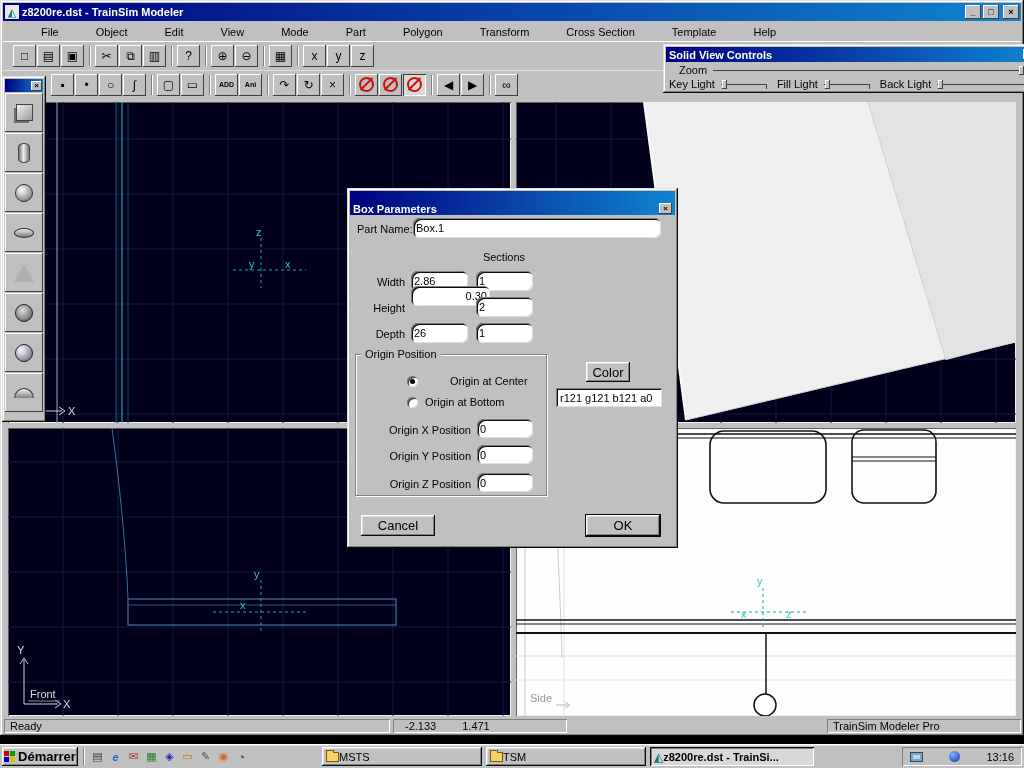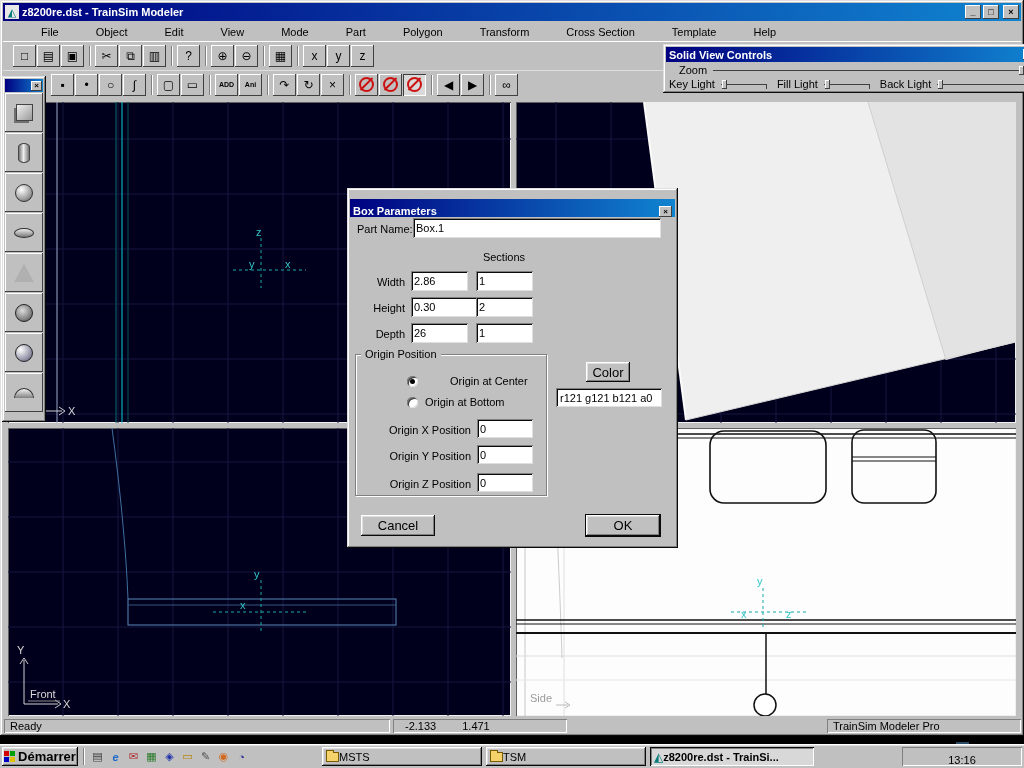--- a/index.html
+++ b/index.html
@@ -74,26 +74,26 @@
   .svc-label{margin-right:6px;white-space:nowrap;}
   .slider{position:relative;height:10px;}
   .slider::before{content:'';position:absolute;left:0;right:0;top:5px;height:1px;background:#404040;}
   .slider::after{content:'';position:absolute;right:0;top:5px;width:1px;height:5px;background:#404040;}
   .knob{position:absolute;top:1px;width:5px;height:9px;background:#c0c0c0;
     box-shadow:inset -1px -1px 0 #404040,inset 1px 1px 0 #fff;}
 
   
   .dialog{position:absolute;left:347px;top:188px;width:331px;height:360px;background:#c0c0c0;z-index:40;
     box-shadow:inset -1px -1px 0 #0a0a0a,inset 1px 1px 0 #dfdfdf,inset -2px -2px 0 #808080,inset 2px 2px 0 #fff;}
-  .dlg-title{position:absolute;left:3px;right:3px;top:11px;height:18px;background:linear-gradient(90deg,#000080,#1084d0);
-    color:#fff;font-weight:bold;display:flex;align-items:flex-end;padding:0 3px;}
+  .dlg-title{position:absolute;left:3px;right:3px;top:3px;height:18px;background:linear-gradient(90deg,#000080,#1084d0);
+    color:#fff;font-weight:bold;display:flex;align-items:flex-start;padding:12px 3px;}
   .dlg-title span{flex:1;}
   .dlg-label{position:absolute;white-space:nowrap;}
   .dlg-label.r{text-align:right;}
-  .dlg-input{position:absolute;height:20px;}
+  .dlg-input{position:absolute;height:20px;border-radius:7px;}
   .groupbox{position:absolute;left:8px;top:166px;width:192px;height:142px;border:1px solid #808080;
     box-shadow:inset 1px 1px 0 #fff,1px 1px 0 #fff;}
   .group-legend{position:absolute;left:14px;top:160px;background:#c0c0c0;padding:0 4px;}
   .radio{position:absolute;width:11px;height:11px;border-radius:50%;background:#fff;
     box-shadow:inset 1px 1px 0 #808080,inset -1px -1px 0 #dfdfdf,inset 2px 2px 0 #404040;}
   .radio.checked::after{content:'';position:absolute;left:3px;top:3px;width:5px;height:5px;border-radius:50%;background:#000;}
   .pushbtn{position:absolute;height:21px;background:#c0c0c0;
     box-shadow:inset -1px -1px 0 #0a0a0a,inset 1px 1px 0 #fff,inset -2px -2px 0 #808080,inset 2px 2px 0 #dfdfdf;}
   .pushbtn.default{outline:1px solid #0a0a0a;}
 
@@ -114,22 +114,22 @@
     linear-gradient(#e0c000,#e0c000) 6px 6px/5px 5px no-repeat;}
   .tb-sep{position:absolute;top:4px;width:2px;height:17px;border-left:1px solid #808080;border-right:1px solid #fff;}
   .ql-btn{position:absolute;top:4px;width:17px;height:17px;background:transparent;font-size:11px;font-weight:bold;}
   .task-btn{position:absolute;top:3px;height:19px;justify-content:flex-start;gap:0;padding:0 4px;font-size:11px;
     box-shadow:inset -1px -1px 0 #0a0a0a,inset 1px 1px 0 #fff,inset -2px -2px 0 #808080,inset 2px 2px 0 #dfdfdf;
     white-space:nowrap;overflow:hidden;}
   .task-btn.active{box-shadow:inset 1px 1px 0 #0a0a0a,inset -1px -1px 0 #fff,inset 2px 2px 0 #808080;background:#d8d8d8;font-weight:bold;}
   .fold{width:13px;height:10px;background:#f6d26b;border:1px solid #7a5c00;position:relative;flex:none;}
   .fold::before{content:'';position:absolute;top:-3px;left:-1px;width:6px;height:2px;background:#f6d26b;border:1px solid #7a5c00;border-bottom:none;}
   .appic{color:#0a7a7a;font-size:12px;flex:none;}
-  .tray{position:absolute;right:2px;top:3px;width:120px;height:19px;display:flex;align-items:center;justify-content:flex-end;
-    gap:5px;padding:0 8px;box-shadow:inset 1px 1px 0 #808080,inset -1px -1px 0 #fff;flex-direction:column;}
+  .tray{position:absolute;right:2px;top:3px;width:120px;height:19px;display:flex;align-items:center;justify-content:space-between;
+    gap:5px;padding:0 8px;box-shadow:inset 1px 1px 0 #808080,inset -1px -1px 0 #fff;}
   .tray-mon{width:13px;height:10px;background:#bcd4e8;border:1px solid #2a4a66;box-shadow:inset 0 0 0 2px #7aa6c8;}
   .tray-dot{width:11px;height:11px;border-radius:50%;background:radial-gradient(circle at 35% 30%,#8ab0ff,#1133aa);}
 </style>
 </head>
 <body>
 
 <div class="app-window">
 
   <div class="titlebar">
     <span class="ticon">◭</span>
@@ -395,21 +395,21 @@
     <span class="dlg-label" style="left:10px;top:35px;">Part Name:</span>
     <input class="dlg-input field" style="left: 66px; top: 30px; width: 248px;" value="Box.1">
 
     <span class="dlg-label" style="left:122px;top:63px;width:70px;text-align:center;">Sections</span>
 
     <span class="dlg-label r" style="left:6px;top:88px;width:52px;">Width</span>
     <input class="dlg-input field" style="left: 64px; top: 83px; width: 57px;" value="2.86">
     <input class="dlg-input field" style="left: 129px; top: 83px; width: 57px;" value="1">
 
     <span class="dlg-label r" style="left:6px;top:114px;width:52px;">Height</span>
-    <input class="dlg-input field" style="left: 64px; top: 109px; width: 79px;" value="0.30">
+    <input class="dlg-input field" style="left: 64px; top: 98px; width: 79px; text-align: right;" value="0.30">
     <input class="dlg-input field" style="left: 129px; top: 109px; width: 57px;" value="2">
 
     <span class="dlg-label r" style="left:6px;top:140px;width:52px;">Depth</span>
     <input class="dlg-input field" style="left: 64px; top: 135px; width: 57px;" value="26">
     <input class="dlg-input field" style="left: 129px; top: 135px; width: 57px;" value="1">
 
     <div class="groupbox"></div>
     <span class="group-legend">Origin Position</span>
 
     <span class="radio checked" style="left:60px;top:188px;"></span>

